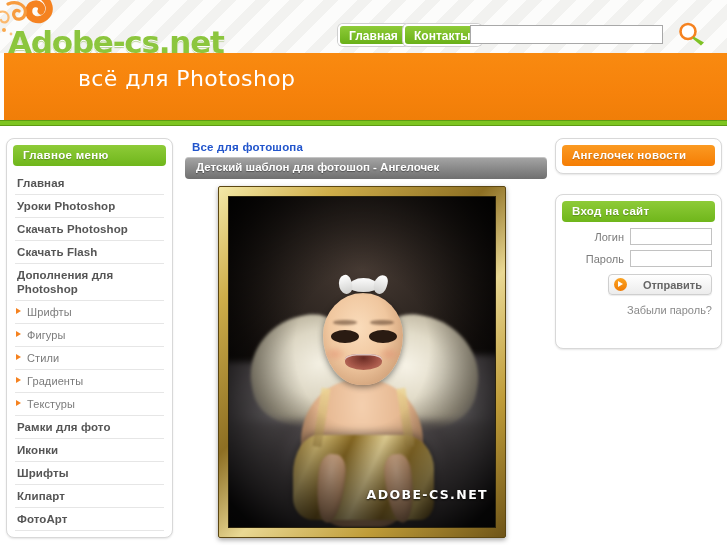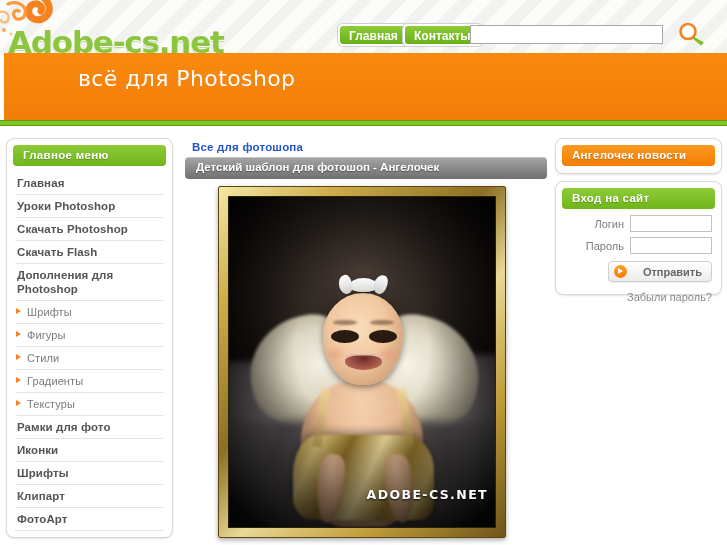--- a/index.html
+++ b/index.html
@@ -385,22 +385,22 @@
     text-shadow: 0 1px 2px rgba(0,0,0,.85);
     z-index: 20;
   }
 
   
   #pop-card {
     left: 555px; top: 138px;
     width: 167px; height: 36px;
   }
   #login-card {
-    left: 555px; top: 181px;
-    width: 167px; height: 114px;
+    left: 555px; top: 194px;
+    width: 167px; height: 155px;
   }
 
   .form-row {
     display: flex;
     align-items: center;
     justify-content: flex-end;
     margin: 5px 9px 0 9px;
   }
   .form-row label {
     font-size: 11px;

